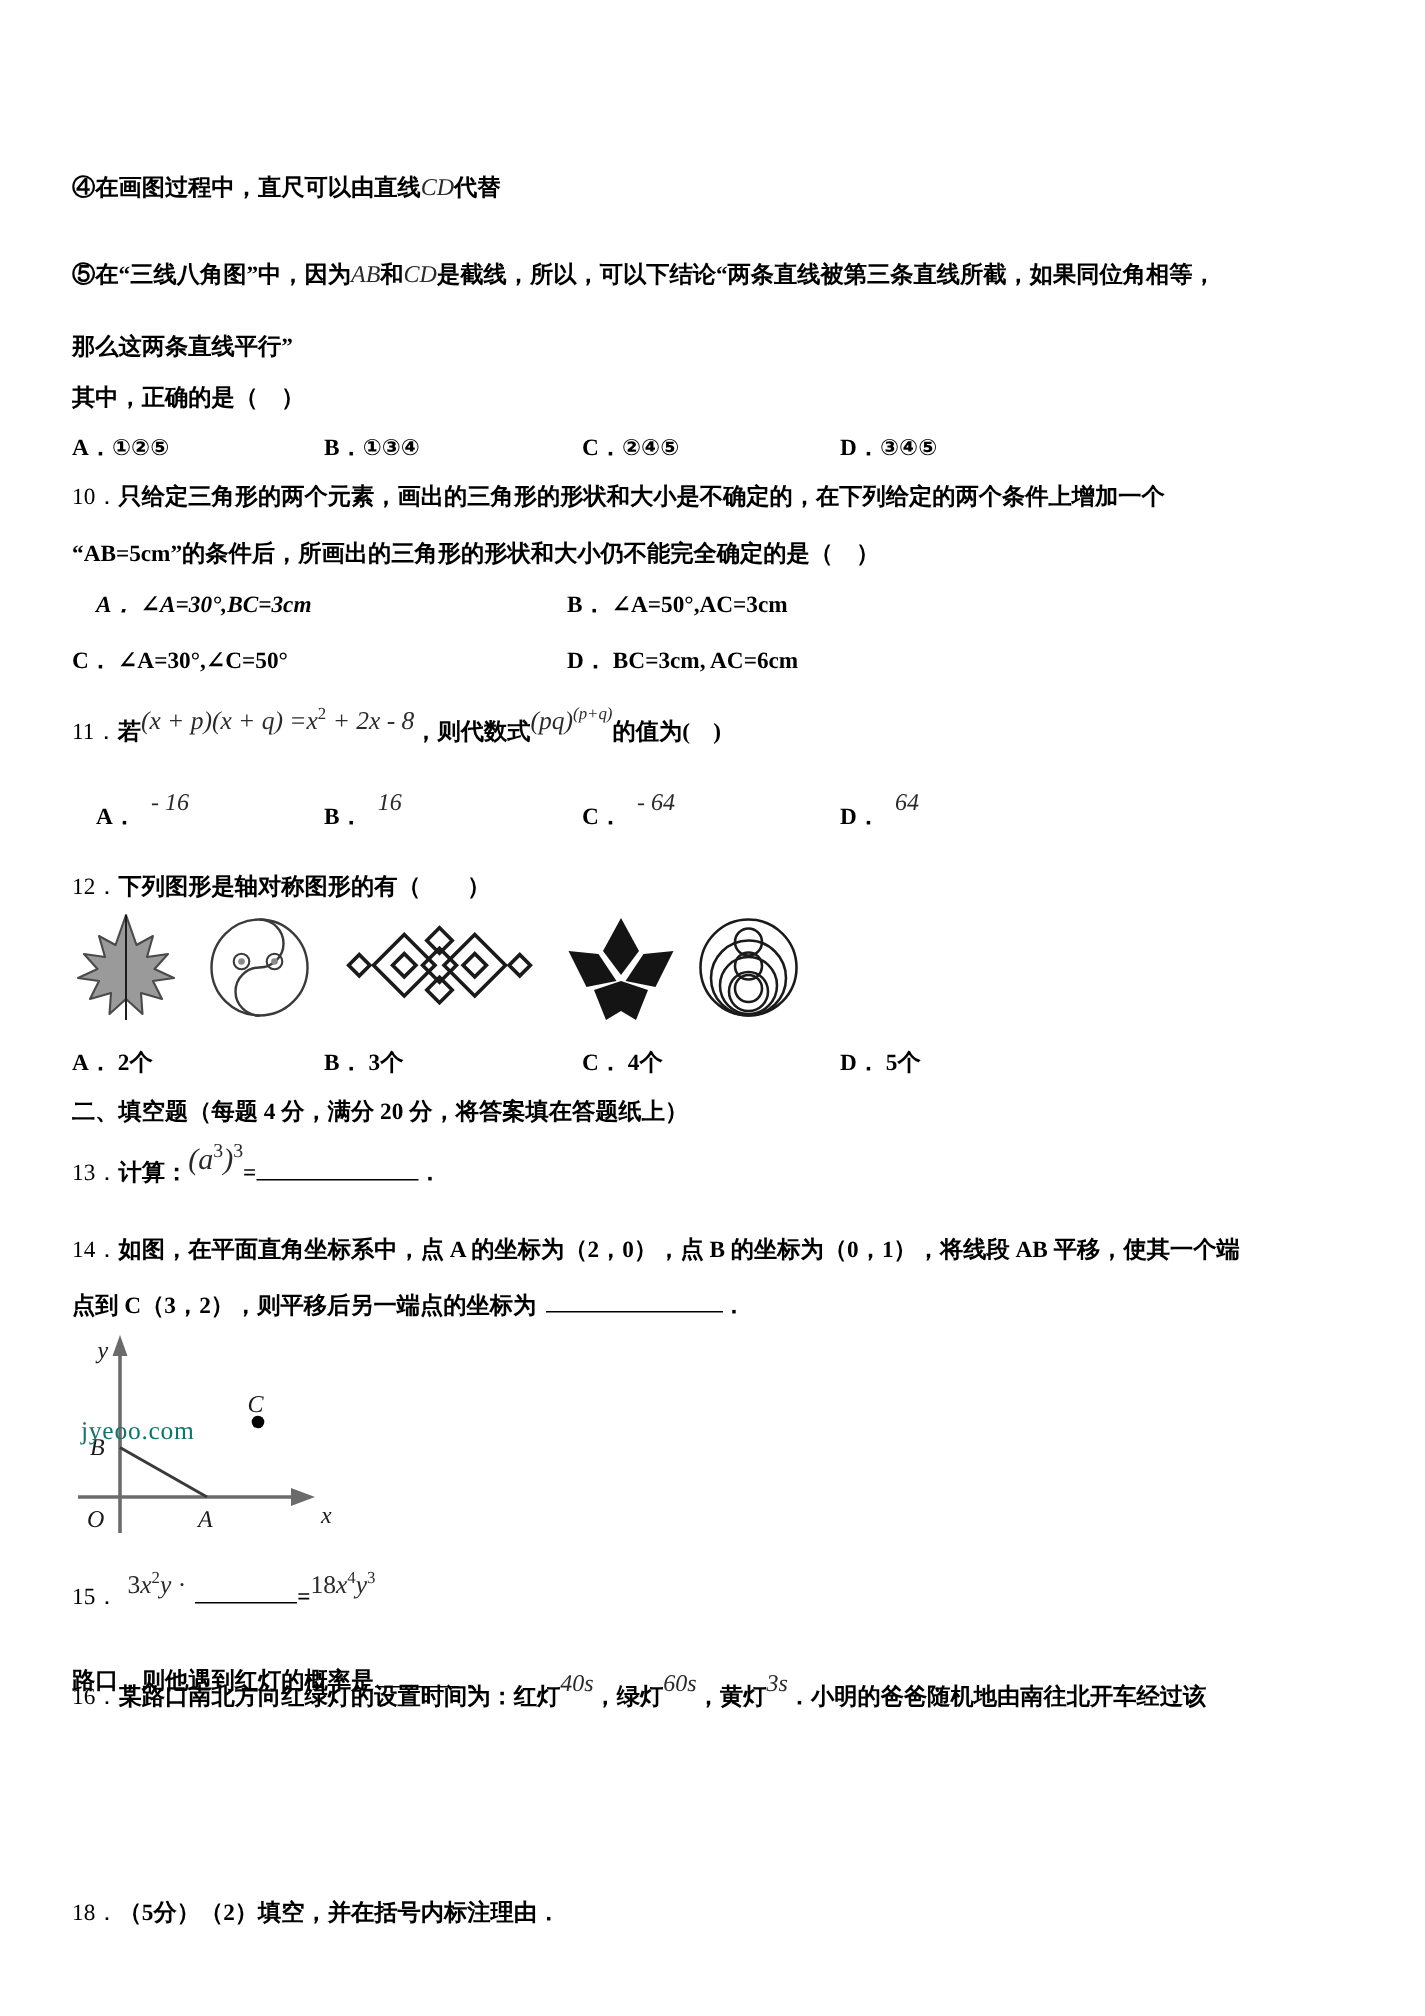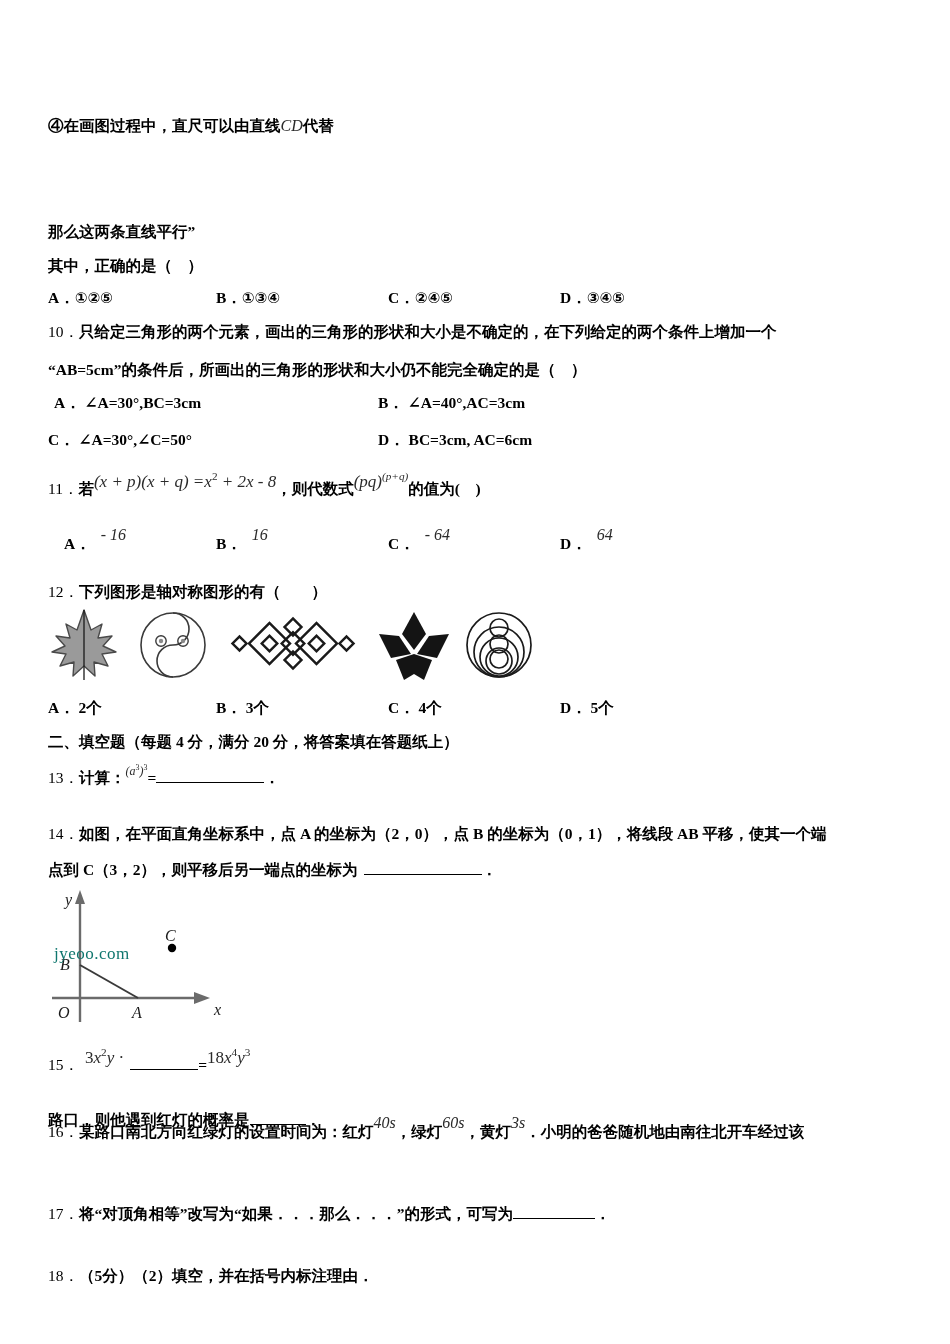--- a/index.html
+++ b/index.html
@@ -90,40 +90,43 @@
 </style>
 </head>
 <body>
 
 <div class="page">
 
   <div class="blk cn" style="left:48px; top:72px;">
     <span>④在画图过程中，直尺可以由直线</span><span class="math" style="font-size:16px;">CD</span><span>代替</span>
   </div>
 
+  <div class="blk cn" style="left:48px; top:130px;">
+    <span>⑤在“三线八角图”中，因为</span><span class="math" style="font-size:16px;">AB</span><span>和</span><span class="math" style="font-size:16px;">CD</span><span>是截线，所以，可以下结论“两条直线被第三条直线所截，如果同位角相等，</span>
+  </div>
 
   <div class="blk cn" style="left:48px; top:178px;">那么这两条直线平行”</div>
 
   <div class="blk cn" style="left:48px; top:212px; font-weight:600;">其中，正确的是（　）</div>
 
   <div class="opt-row" style="top:242px;">
     <span class="opt" style="left:0px;"><span>A．</span><span class="circled">①②⑤</span></span>
     <span class="opt" style="left:168px;"><span>B．</span><span class="circled">①③④</span></span>
     <span class="opt" style="left:340px;"><span>C．</span><span class="circled">②④⑤</span></span>
     <span class="opt" style="left:512px;"><span>D．</span><span class="circled">③④⑤</span></span>
   </div>
 
   <div class="blk" style="left:48px; top:278px;">
     <span class="qnum">10．</span><span class="cn">只给定三角形的两个元素，画出的三角形的形状和大小是不确定的，在下列给定的两个条件上增加一个</span>
   </div>
   <div class="blk cn" style="left:48px; top:316px;">“AB=5cm”的条件后，所画出的三角形的形状和大小仍不能完全确定的是（　）</div>
 
   <div class="opt-row" style="top:347px;">
-    <span class="opt" style="left:6px;"><span>A．</span> <span>∠A=30°,BC=3cm</span></span>
-    <span class="opt" style="left:330px;"><span>B．</span> <span>∠A=40°,AC=3cm</span></span>
+    <span class="opt" style="left:16px;font-style:italic;"><span>A．</span> <span>∠A=30°,BC=3cm</span></span>
+    <span class="opt" style="left:330px;"><span>B．</span> <span>∠A=50°,AC=3cm</span></span>
   </div>
   <div class="opt-row" style="top:384px;">
     <span class="opt" style="left:0px;"><span>C．</span> <span>∠A=30°,∠C=50°</span></span>
     <span class="opt" style="left:330px;"><span>D．</span> <span>BC=3cm, AC=6cm</span></span>
   </div>
 
   <div class="blk" style="left:48px; top:432px;">
     <span class="qnum">11．</span><span class="cn">若</span><span class="math" style="font-size:17px; position:relative; top:-7px;"><span>(x + p)(x + q) =</span><span>x</span><sup class="num">2</sup><span> + 2x - 8</span></span><span class="cn">，则代数式</span><span class="math" style="font-size:17px; position:relative; top:-7px;"><span>(pq)</span><sup>(p+q)</sup></span><span class="cn">的值为(　)</span>
   </div>
 
@@ -194,21 +197,21 @@
   <div class="opt-row" style="top:652px;">
     <span class="opt" style="left:0px;text-align:center;"><span>A．</span> <span class="cn">2个</span></span>
     <span class="opt" style="left:168px;"><span>B．</span> <span class="cn">3个</span></span>
     <span class="opt" style="left:340px;"><span>C．</span> <span class="cn">4个</span></span>
     <span class="opt" style="left:512px;"><span>D．</span> <span class="cn">5个</span></span>
   </div>
 
   <div class="blk cn" style="left:48px; top:688px;">二、填空题（每题 4 分，满分 20 分，将答案填在答题纸上）</div>
 
   <div class="blk" style="left:48px; top:722px;">
-    <span class="qnum">13．</span><span class="cn">计算：</span><span class="math" style="font-size:12px; position:relative; top:-8px;"><span>(a</span><sup class="num">3</sup><span>)</span><sup class="num">3</sup></span><span style="font-weight:700;">=</span><span class="ul" style="width:108px; height:14px;"></span><span class="cn">．</span>
+    <span class="qnum">13．</span><span class="cn">计算：</span><span class="math" style="font-size:20px; position:relative; top:-8px;"><span>(a</span><sup class="num">3</sup><span>)</span><sup class="num">3</sup></span><span style="font-weight:700;">=</span><span class="ul" style="width:108px; height:14px;"></span><span class="cn">．</span>
   </div>
 
   <div class="blk" style="left:48px; top:780px;">
     <span class="qnum">14．</span><span class="cn">如图，在平面直角坐标系中，点 A 的坐标为（2，0），点  B 的坐标为（0，1），将线段  AB 平移，使其一个端</span>
   </div>
   <div class="blk" style="left:48px; top:814px;">
     <span class="cn">点到 C（3，2），则平移后另一端点的坐标为</span><span class="ul" style="width:118px; height:14px; margin-left:6px;"></span><span class="cn">．</span>
   </div>
 
   <div class="axisfig" style="left:48px; top:836px; width:220px; height:150px;">
@@ -238,22 +241,19 @@
     <span class="qnum">15．</span><span class="math" style="font-size:17px; position:relative; top:-7px; margin-left:6px;"><span class="num" style="font-style:normal;">3</span><span>x</span><sup class="num">2</sup><span>y</span> <span class="num" style="font-style:normal;">·</span></span><span class="ul" style="width:68px; height:14px; margin-left:6px;"></span><span style="font-weight:700;">=</span><span class="math" style="font-size:17px; position:relative; top:-7px;"><span class="num" style="font-style:normal;">18</span><span>x</span><sup class="num">4</sup><span>y</span><sup class="num">3</sup></span>
   </div>
 
   <div class="blk" style="left:48px; top:1078px;">
     <span class="qnum">16．</span><span class="cn">某路口南北方向红绿灯的设置时间为：红灯</span><span class="math" style="font-size:16px; position:relative; top:-9px;">40s</span><span class="cn">，绿灯</span><span class="math" style="font-size:16px; position:relative; top:-9px;">60s</span><span class="cn">，黄灯</span><span class="math" style="font-size:16px; position:relative; top:-9px;">3s</span><span class="cn">．小明的爸爸随机地由南往北开车经过该</span>
   </div>
   <div class="blk" style="left:48px; top:1064px;">
     <span class="cn">路口，则他遇到红灯的概率是</span><span class="ul" style="width:56px; height:14px;"></span><span class="cn">．</span>
   </div>
 
-  <div class="blk" style="left:48px; top:1158px;">
-    <span class="qnum">17．</span><span class="cn">将“对顶角相等”改写为“如果．．．那么．．．”的形式，可写为</span><span class="ul" style="width:82px; height:14px;"></span><span class="cn">．</span>
-  </div>
 
 
   <div class="blk" style="left:48px; top:1222px;">
     <span class="qnum">18．</span><span class="cn">（5分）（2）填空，并在括号内标注理由．</span>
   </div>
 
 </div>
 
 </body></html>

